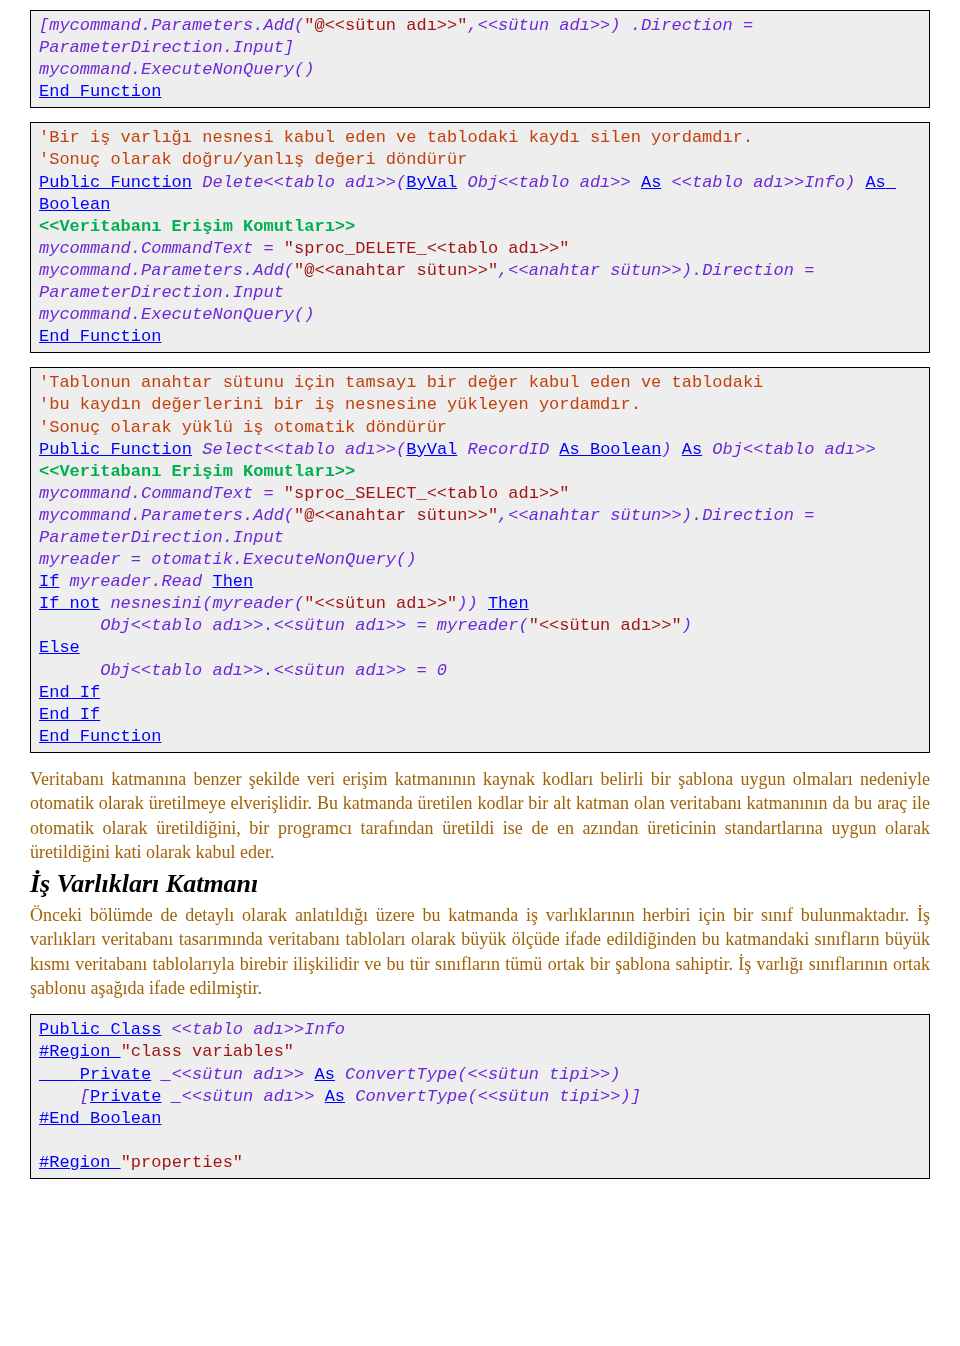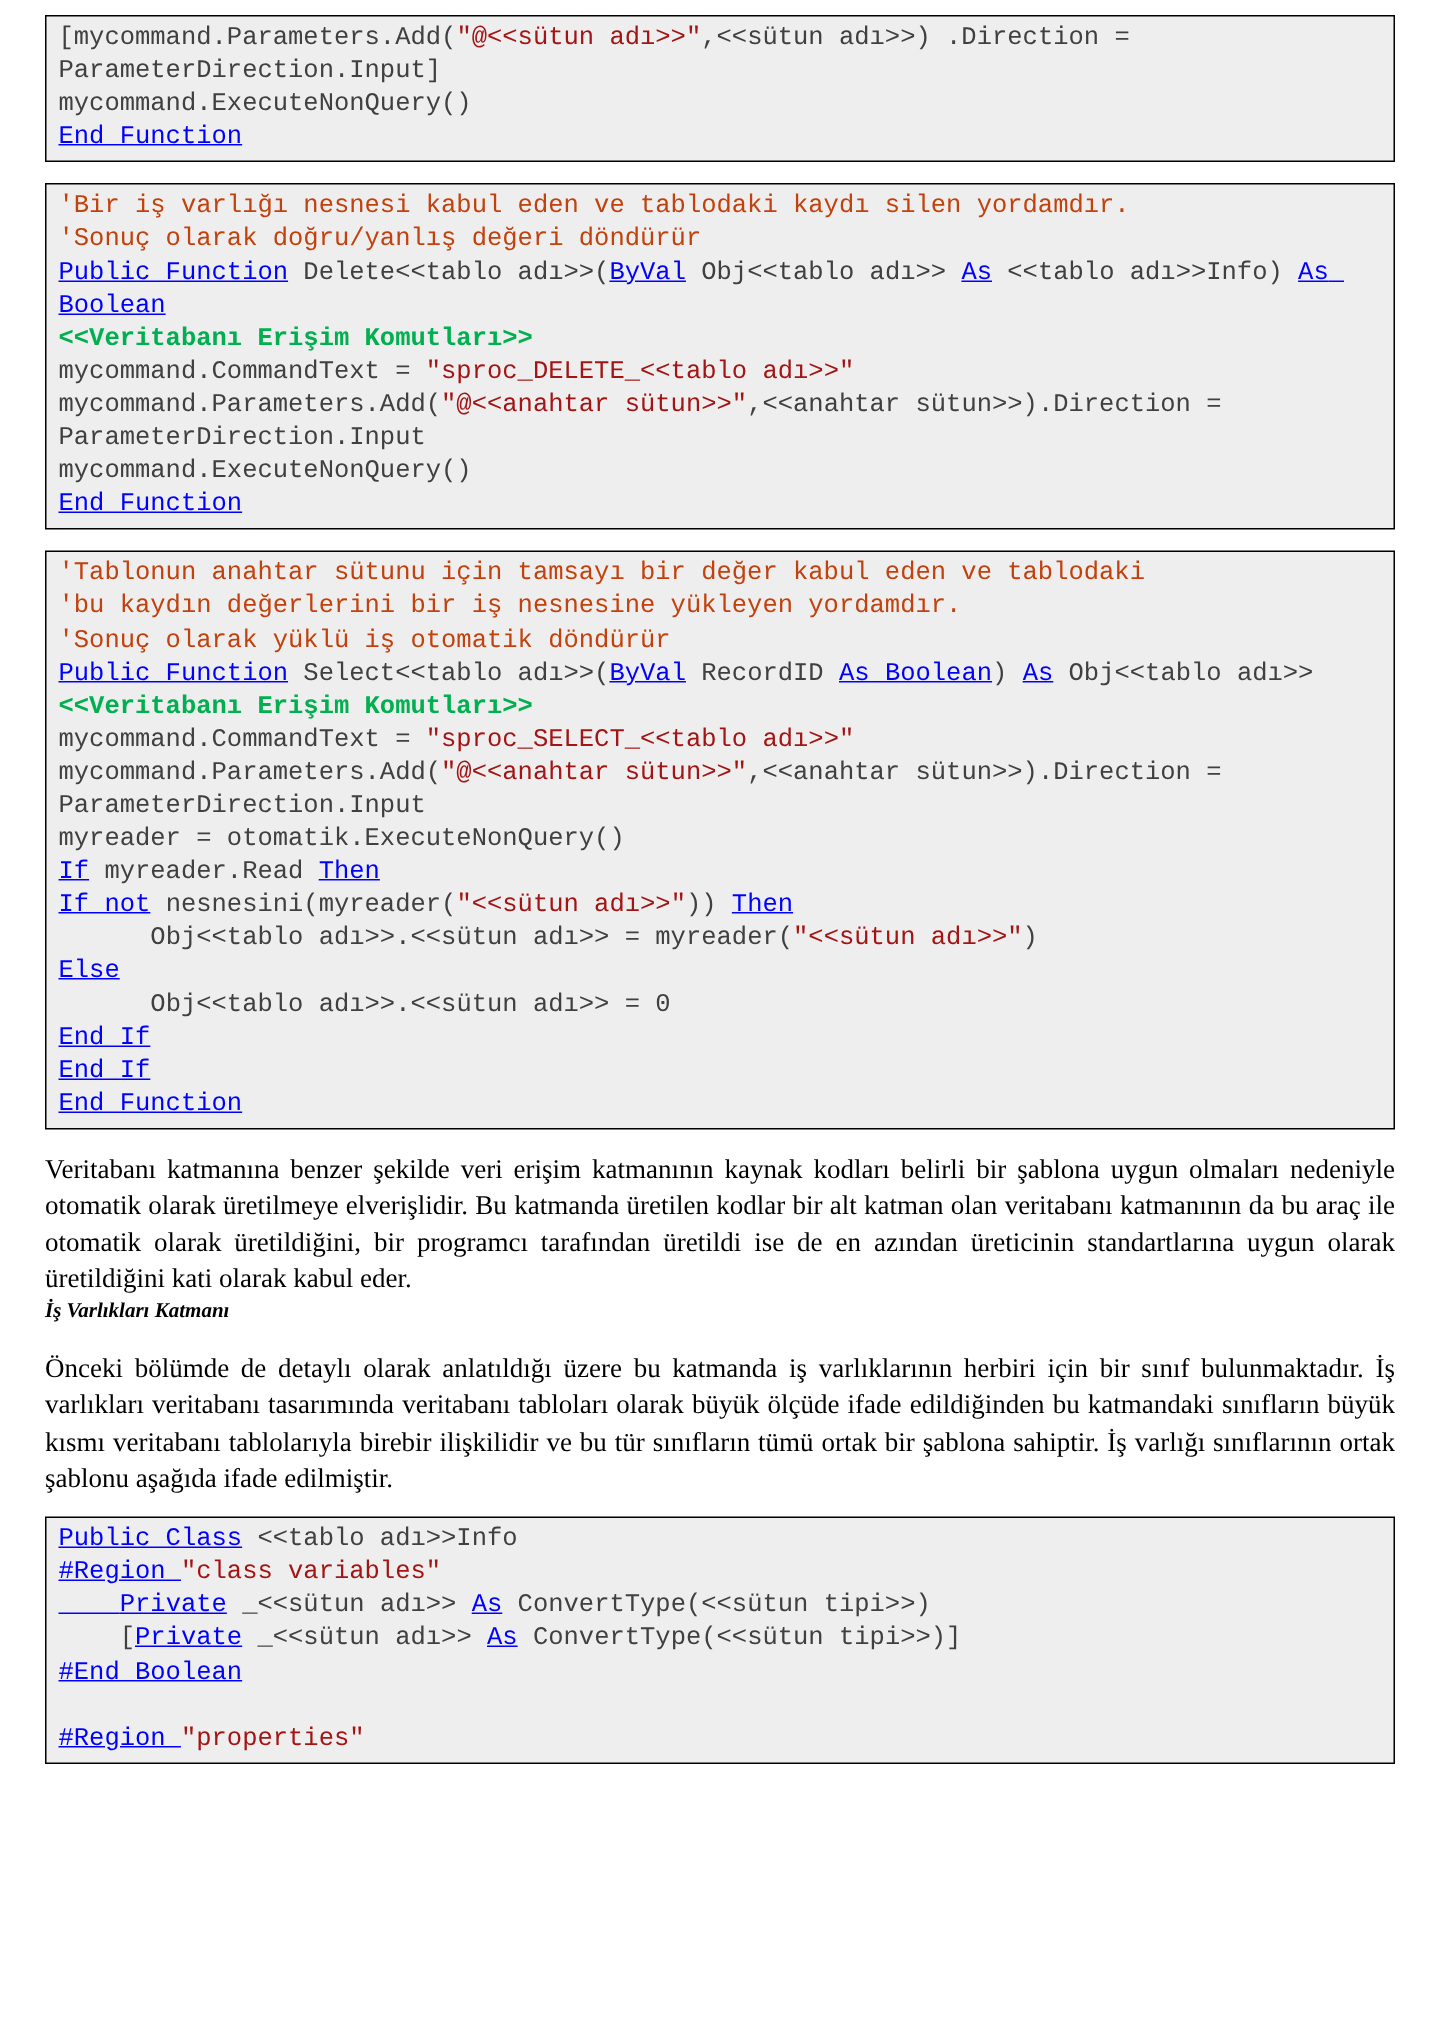--- a/index.html
+++ b/index.html
@@ -20,32 +20,32 @@
     font-size: 17px;
     line-height: 1.3;
     white-space: pre-wrap;
     word-wrap: break-word;
   }
   .code-box span { font-family: inherit; }
   .kw-blue { color: #0000ff; text-decoration: underline; }
   .kw-green { color: #c2410c; }
   .kw-lime { color: #00b050; font-weight: bold; }
   .kw-str { color: #a31515; }
-  .plain { color: #404040; }
+  .plain { color: #6d28d9; font-style: italic; }
   .body-text {
     text-align: justify;
     margin-bottom: 2px;
-    color: #000000;
+    color: #a16207;
   }
   .heading-italic {
     font-style: italic;
     font-weight: bold;
-    font-size: 14px;
+    font-size: 26px;
     margin-top: 2px;
-    margin-bottom: 15px;
+    margin-bottom: 2px;
   }
 </style>
 </head>
 <body>
 
 <div class="code-box"><span class="plain">[mycommand.Parameters.Add(</span><span class="kw-str">"@&lt;&lt;sütun adı&gt;&gt;"</span><span class="plain">,&lt;&lt;sütun adı&gt;&gt;) .Direction = ParameterDirection.Input]</span>
 <span class="plain">mycommand.ExecuteNonQuery()</span>
 <span class="kw-blue">End Function</span></div>
 
 <div class="code-box"><span class="kw-green">'Bir iş varlığı nesnesi kabul eden ve tablodaki kaydı silen yordamdır.</span>

